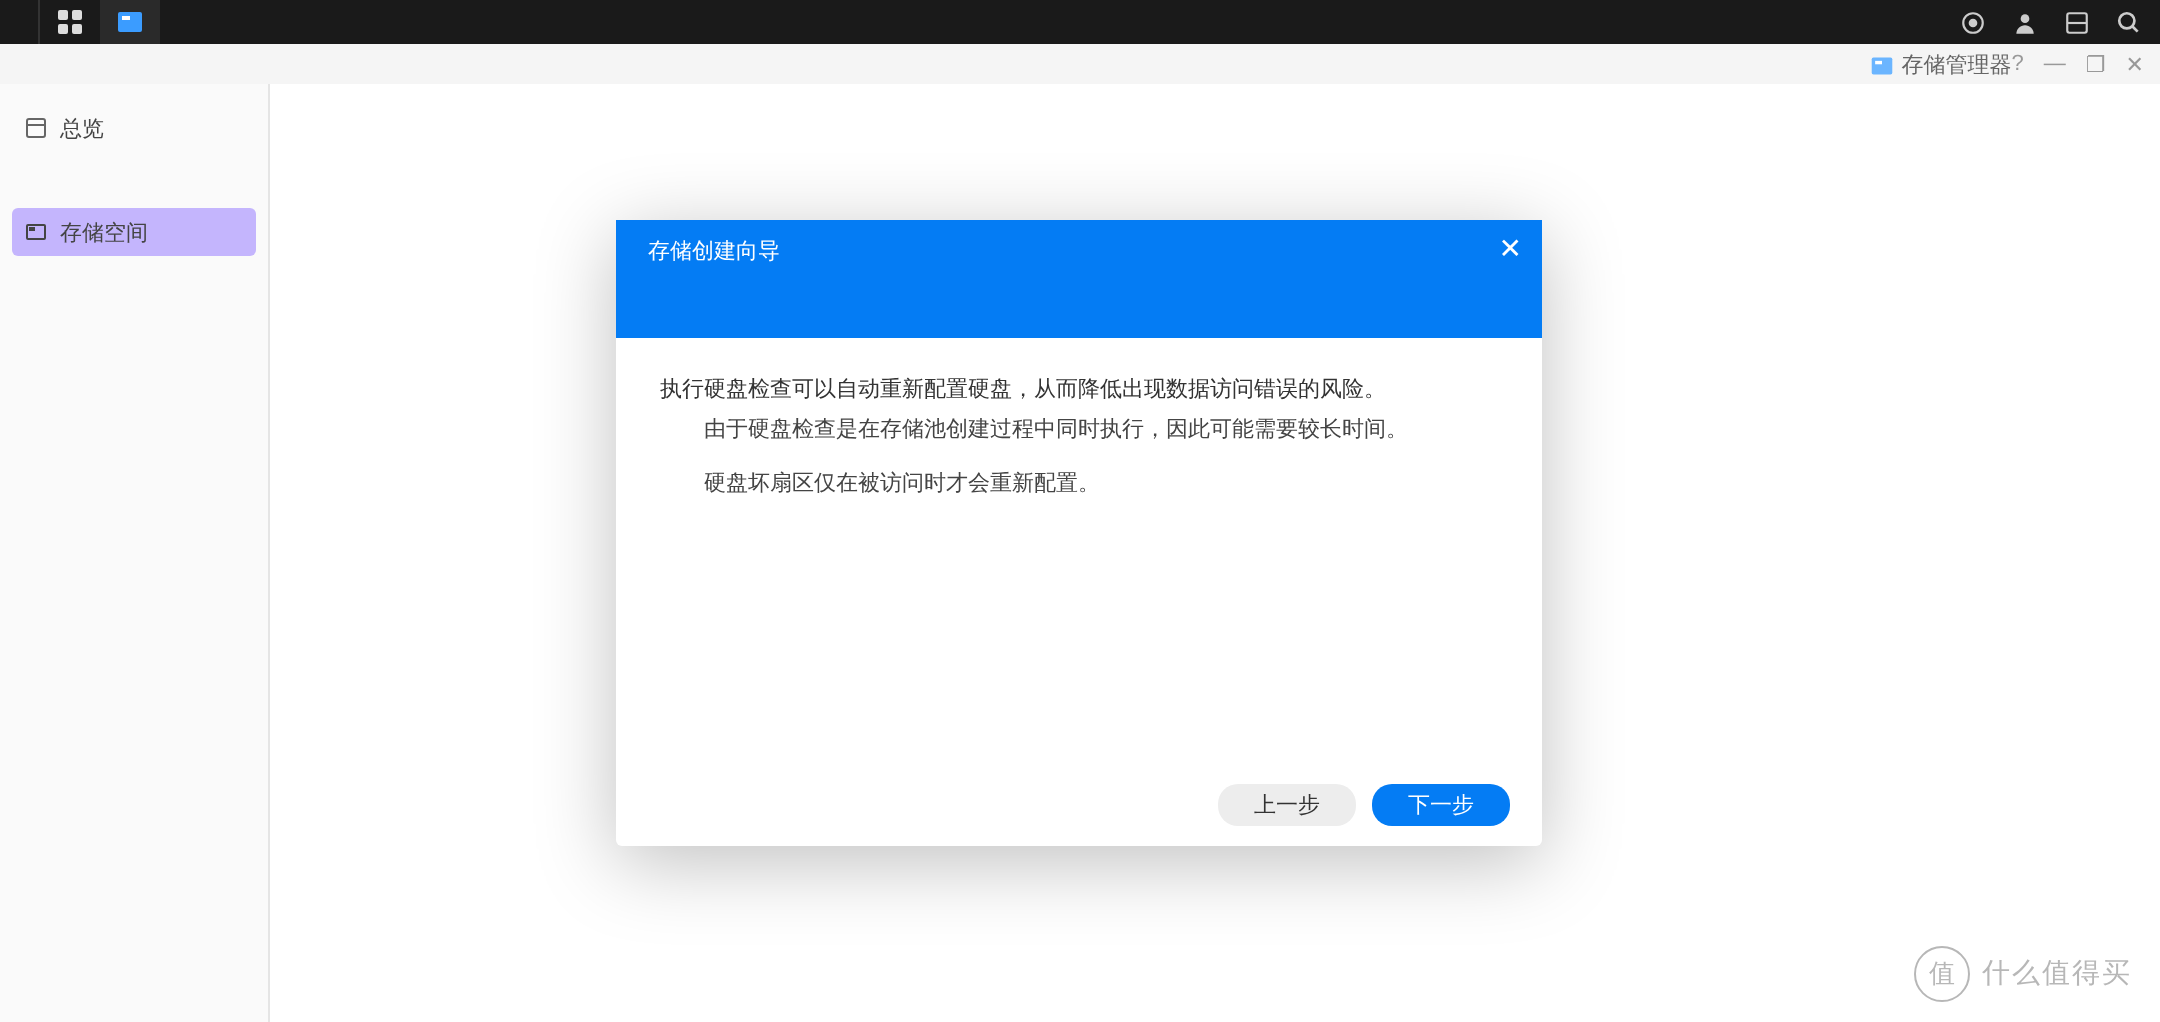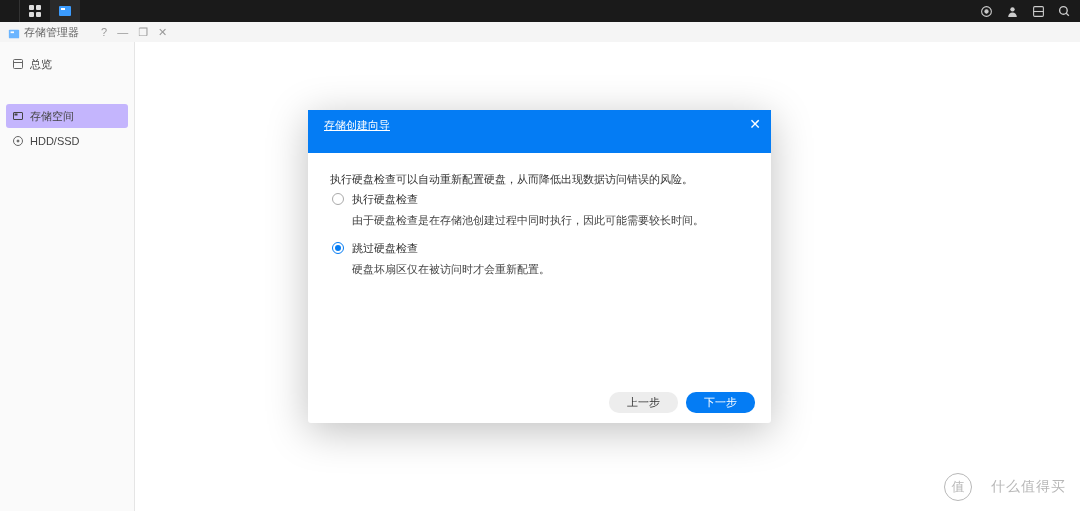--- a/index.html
+++ b/index.html
@@ -51,22 +51,21 @@
       right: 0;
       bottom: 0;
       background: #fff;
     }
     .titlebar {
       height: 20px;
       display: flex;
       align-items: center;
       padding: 0 8px;
       background: #f5f5f5;
-      justify-content: flex-start;
-      gap: 22px;
+      justify-content: flex-end;
     }
     .titlebar-left { display: flex; align-items: center; gap: 4px; }
     .title-icon {
       width: 12px;
       height: 12px;
       display: inline-block;
     }
     .title-text { font-size: 11px; color: #666; }
     .titlebar-right { display: flex; align-items: center; gap: 10px; }
     .win-ctrl { font-size: 11px; color: #999; cursor: pointer; }
@@ -112,21 +111,21 @@
       border-radius: 3px;
       display: flex;
       flex-direction: column;
     }
     .modal-header {
       background: #047cf4;
       color: #fff;
       padding: 8px 16px 12px;
       position: relative;
     }
-    .modal-breadcrumb { font-size: 11px; margin-bottom: 8px; text-decoration: underline; }
+    .modal-breadcrumb { font-size: 11px; margin-bottom: 24px; }
     .modal-title { font-size: 13px; font-weight: bold; }
     .modal-close {
       position: absolute;
       top: 6px;
       right: 10px;
       font-size: 14px;
       color: #fff;
       cursor: pointer;
     }
     .modal-body {
@@ -192,21 +191,21 @@
       width: 28px;
       height: 28px;
       border: 1.5px solid #888;
       border-radius: 50%;
       display: flex;
       align-items: center;
       justify-content: center;
       font-size: 13px;
       color: #888;
     }
-    .wm-text { font-size: 14px; color: #888; letter-spacing: 1px; margin-left: 13px; }
+    .wm-text { font-size: 14px; color: #888; letter-spacing: 1px; }
   </style>
 </head>
 <body>
 
 <div class="topbar">
   <div class="topbar-left">
     <div class="topbar-item menu"></div>
     <div class="topbar-item apps">
       <svg width="14" height="14" viewBox="0 0 14 14">
           <rect x="1" y="1" width="5" height="5" fill="#ddd" rx="1"></rect>
@@ -281,51 +280,34 @@
       </div>
       <div class="sidebar-item active">
         <span class="sb-icon">
           <svg width="12" height="12" viewBox="0 0 24 24" fill="none" stroke="#444" stroke-width="2">
               <rect x="3" y="5" width="18" height="14" rx="1"></rect>
               <rect x="6" y="8" width="4" height="2" fill="#444"></rect>
             </svg>
         </span>
         <span>存储空间</span>
       </div>
-      <div class="sidebar-item">
-        <span class="sb-icon">
-          <svg width="12" height="12" viewBox="0 0 24 24" fill="none" stroke="#666" stroke-width="2">
-              <circle cx="12" cy="12" r="9"></circle>
-              <circle cx="12" cy="12" r="2" fill="#666"></circle>
-            </svg>
-        </span>
-        <span>HDD/SSD</span>
-      </div>
     </div>
     <div class="main"></div>
   </div>
 </div>
 
 <div class="modal">
   <div class="modal-header">
     <div class="modal-breadcrumb">存储创建向导</div>
     <div class="modal-close">✕</div>
   </div>
   <div class="modal-body">
     <div class="modal-desc">执行硬盘检查可以自动重新配置硬盘，从而降低出现数据访问错误的风险。</div>
     <div class="radio-group">
-      <div class="radio-item">
-        <span class="radio-outer"></span>
-        <span class="radio-label">执行硬盘检查</span>
-      </div>
       <div class="radio-hint">由于硬盘检查是在存储池创建过程中同时执行，因此可能需要较长时间。</div>
-      <div class="radio-item">
-        <span class="radio-outer selected"></span>
-        <span class="radio-label">跳过硬盘检查</span>
-      </div>
       <div class="radio-hint">硬盘坏扇区仅在被访问时才会重新配置。</div>
     </div>
   </div>
   <div class="modal-footer">
     <button class="btn btn-secondary">上一步</button>
     <button class="btn btn-primary">下一步</button>
   </div>
 </div>
 
 <div class="watermark">

